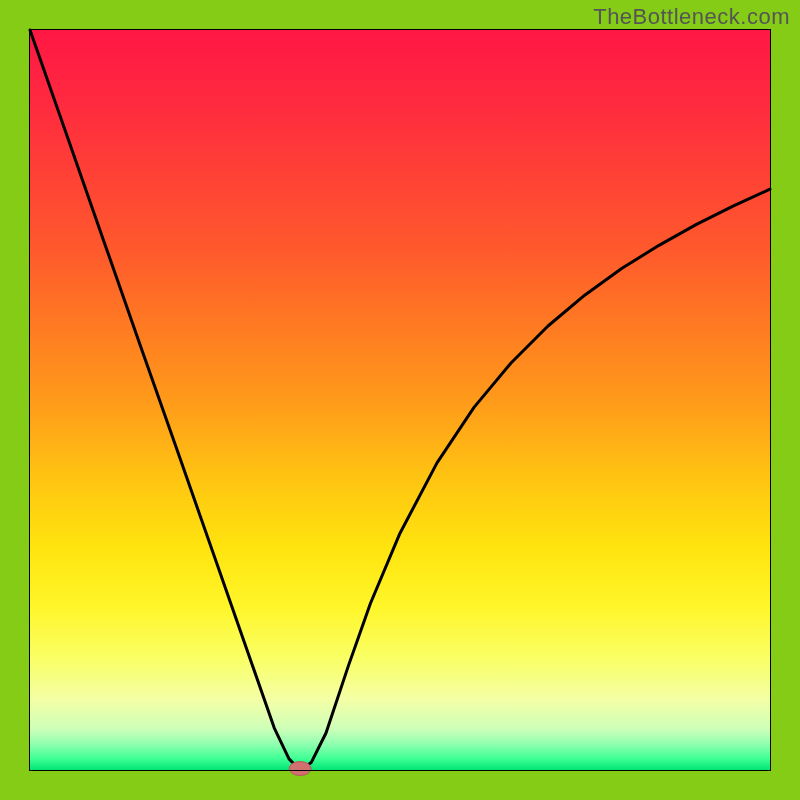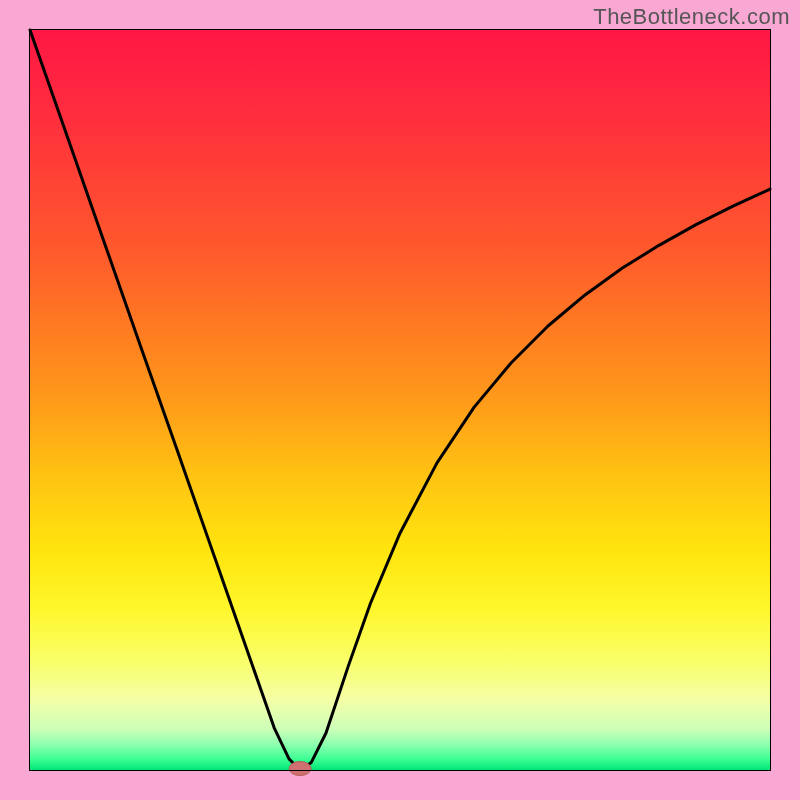--- a/index.html
+++ b/index.html
@@ -8,21 +8,21 @@
     width: 800px;
     height: 800px;
     overflow: hidden;
     background: #000;
     font-family: Arial, Helvetica, sans-serif;
   }
   .frame {
     position: relative;
     width: 800px;
     height: 800px;
-    background: #f9a8d4;
+    background: #84cc16;
   }
   .watermark {
     position: absolute;
     top: 4px;
     right: 10px;
     color: #555;
     font-size: 22px;
     letter-spacing: 0.5px;
     font-weight: 400;
     user-select: none;

